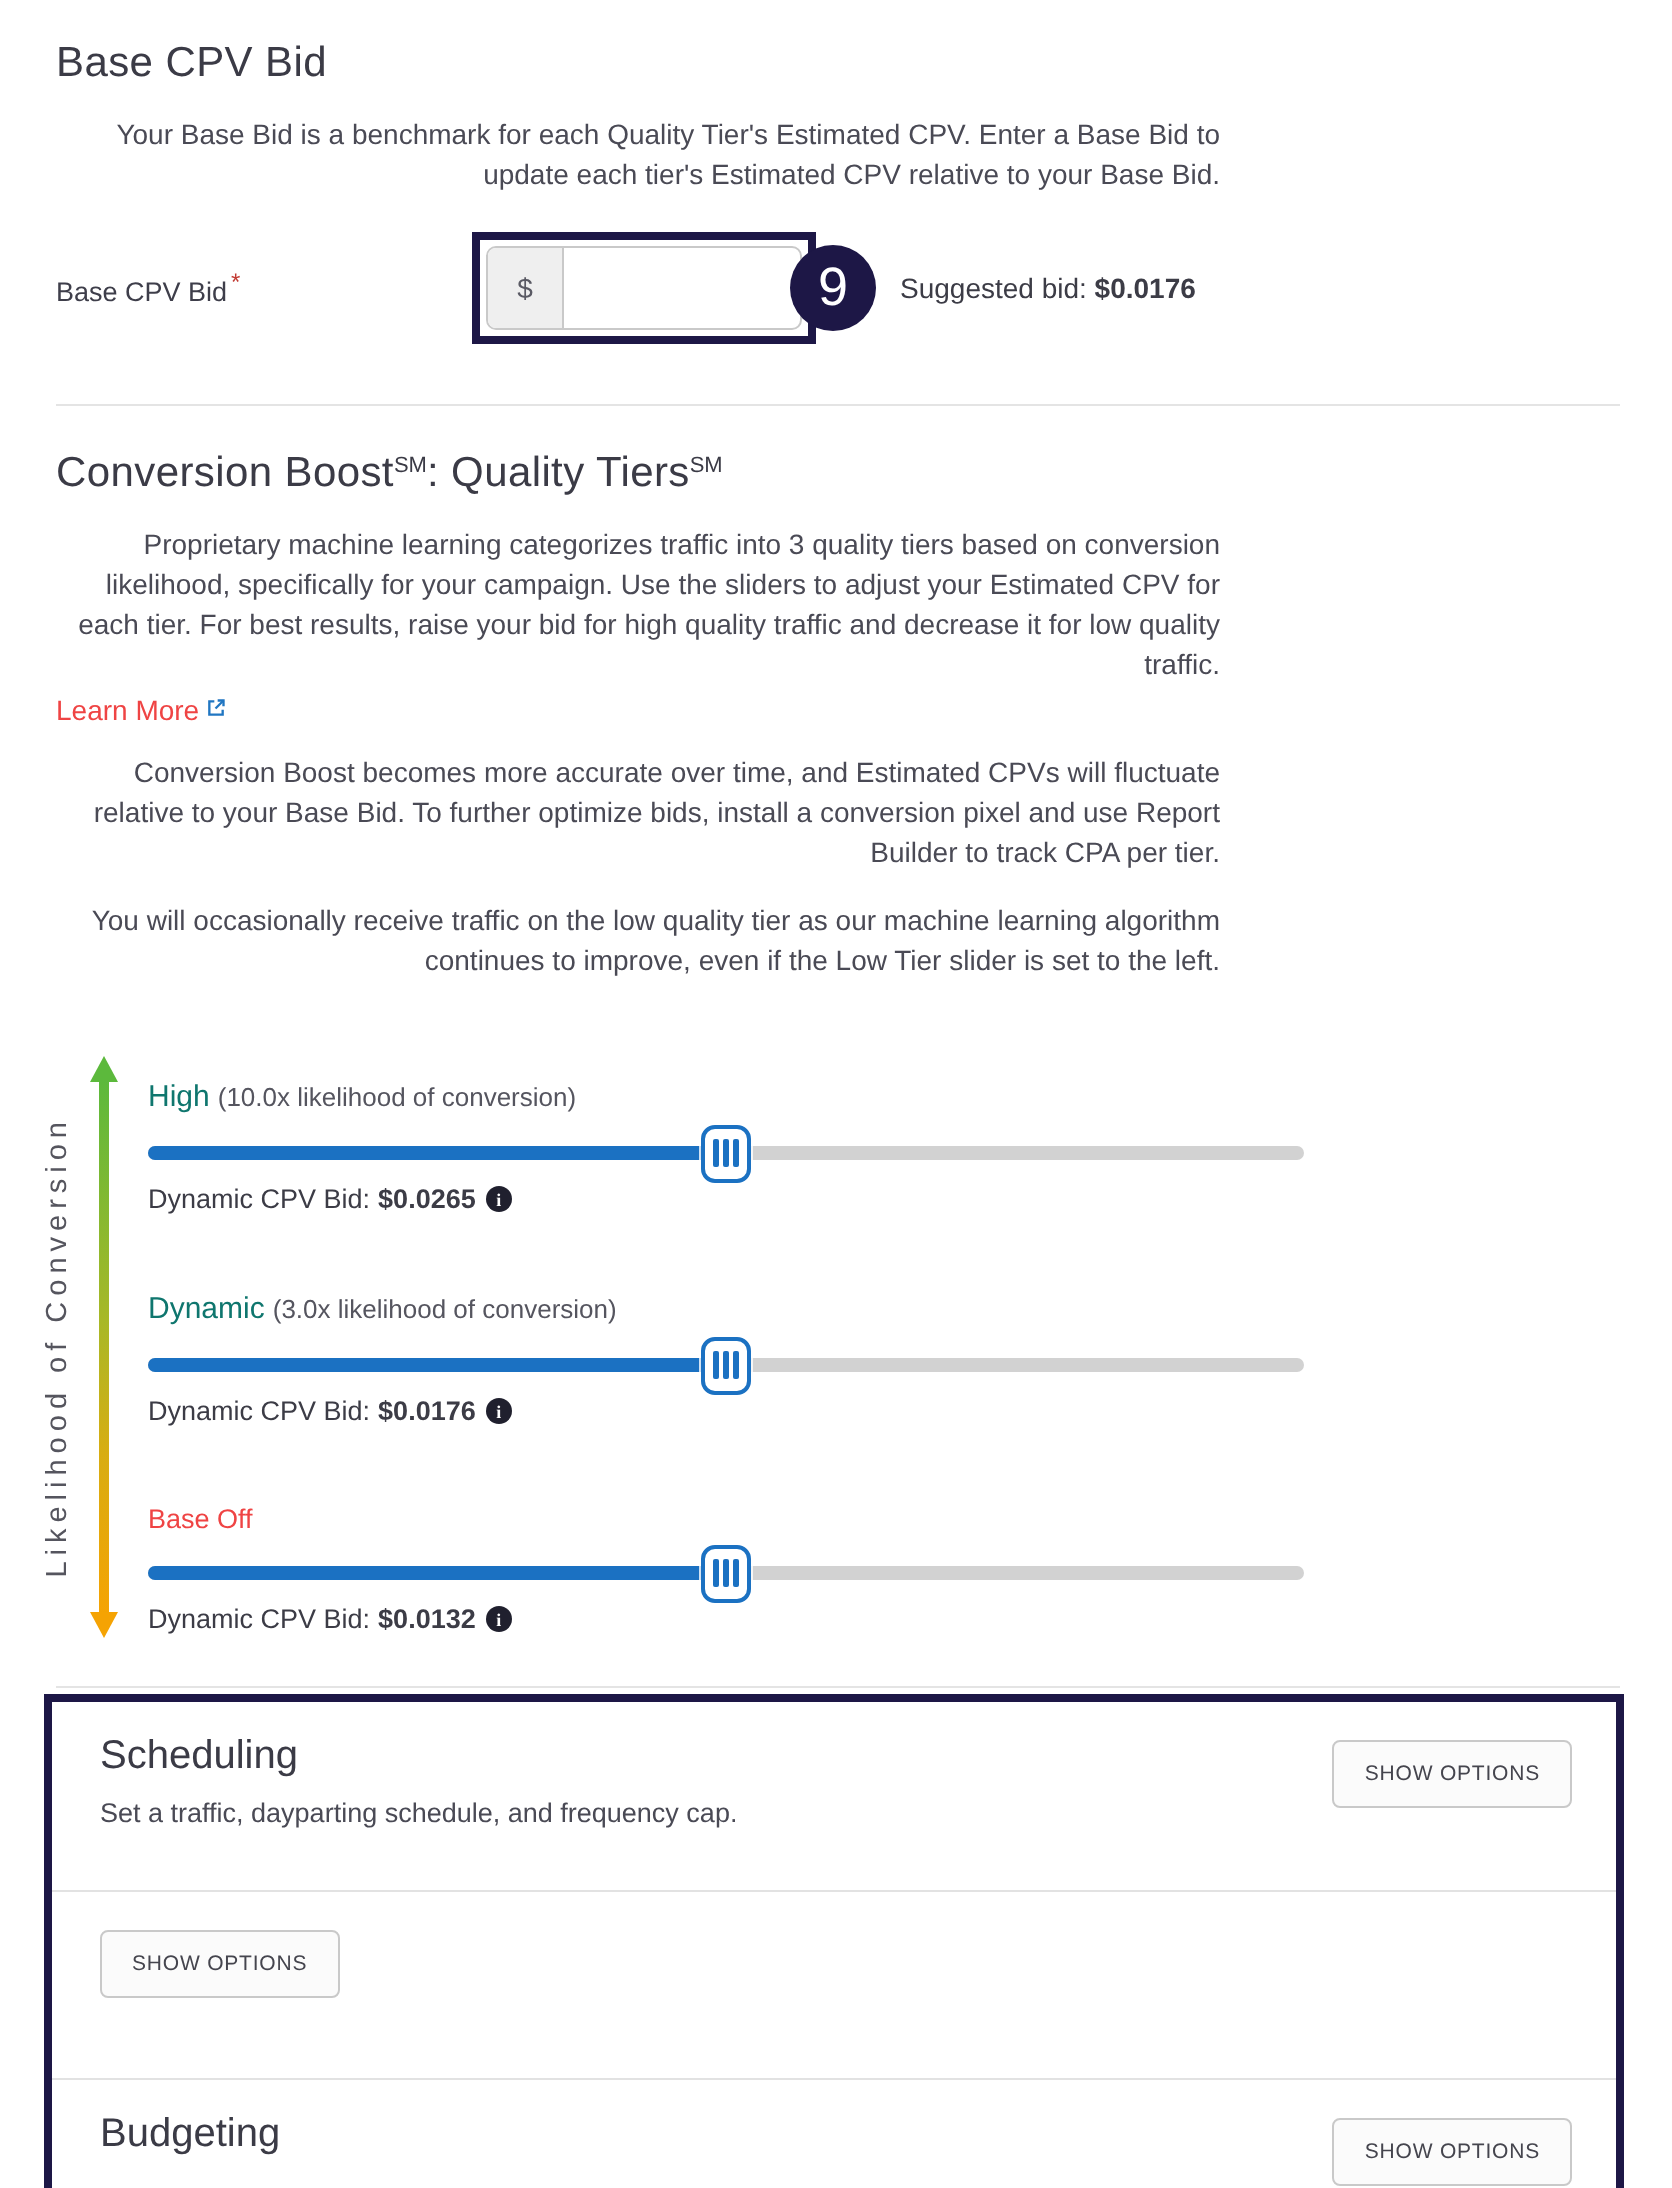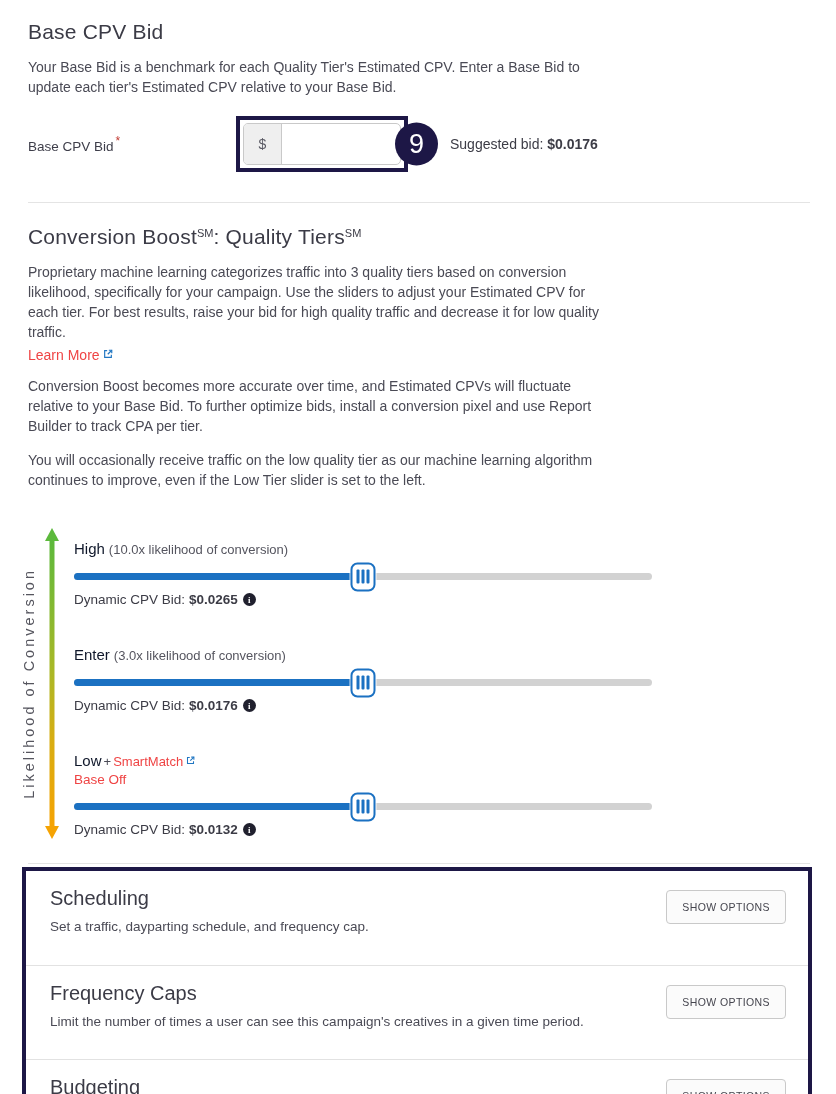--- a/index.html
+++ b/index.html
@@ -5,21 +5,21 @@
   * { box-sizing: border-box; margin: 0; padding: 0; }
   html,body { background:#fff; }
   body {
     width: 836px;
     font-family: "Liberation Sans", "DejaVu Sans", sans-serif;
     color:#46464f;
   }
   .page { position:relative; width:836px; padding: 20px 26px 30px 28px; }
 
   h2.sec-title { font-size:21px; font-weight:500; color:#3b3b46; letter-spacing:.2px; }
-  .para { font-size:14px; line-height:1.45; color:#4a4a55; max-width:582px; margin-top:13px; }
+  .para { font-size:14px; line-height:1.45; color:#4a4a55; max-width:582px; margin-top:13px;text-align:right; }
   .hr { border:none; border-top:1px solid #e4e4e4; margin:0; width:782px; }
 
   
   .bid-row { display:flex; align-items:center; margin:18px 0 30px; }
   .bid-label { width:208px; font-size:13.5px; color:#3e3e4a; }
   .req { color:#c23b33; font-size:12px; vertical-align:super; margin-left:2px; }
   .bid-annotation { position:relative; border:4px solid #1d1746; padding:3px; background:#fff; }
   .input-group { display:flex; height:42px; width:158px; border:1px solid #c9c9c9; border-radius:5px; overflow:hidden; background:#fff; }
   .addon { width:38px; background:#efefef; border-right:1px solid #c9c9c9; display:flex; align-items:center; justify-content:center; color:#5a5a64; font-size:14px; }
   .bid-input { border:none; outline:none; padding-left:20px; font-size:14.5px; color:#3a3a44; width:118px; font-family:inherit; }
@@ -44,21 +44,21 @@
                  background:linear-gradient(to bottom, #5cb93c 0%, #a8b827 45%, #d8ad12 70%, #f5a303 100%); }
   .arrow-tip-up { position:absolute; top:-2px; left:50%; transform:translateX(-50%); width:0; height:0;
                   border-left:7px solid transparent; border-right:7px solid transparent; border-bottom:13px solid #5cb93c; }
   .arrow-tip-down { position:absolute; bottom:-2px; left:50%; transform:translateX(-50%); width:0; height:0;
                     border-left:7px solid transparent; border-right:7px solid transparent; border-top:13px solid #f5a303; }
 
   .tiers { width:578px; padding-top:10px; }
   .tier { margin-bottom:39px; }
   .tier:last-child { margin-bottom:0; }
   .tier-head { font-size:15px; color:#3f3f4a; }
-  .tier-name { font-size:15px; color:#0f172a; }
+  .tier-name { font-size:15px; color:#0f766e; }
   .tier-note { font-size:13px; color:#55555f; margin-left:4px; }
   .plus { font-size:13px; color:#4a4a55; margin:0 2px; }
   .tier-links a { font-size:13px; }
   .turnoff-line { margin-top:3px; font-size:13.5px; }
 
   .track { position:relative; height:7px; background:#d2d2d2; border-radius:4px; margin:16px 0 12px; }
   .track-fill { position:absolute; left:0; top:0; height:7px; background:#1b71c2; border-radius:4px; }
   .handle { position:absolute; top:50%; transform:translate(-50%,-50%); width:25px; height:29px;
             background:#fff; border:2px solid #1b71c2; border-radius:7px;
             display:flex; align-items:center; justify-content:center; gap:2px; cursor:pointer;
@@ -146,42 +146,37 @@
               </div>
           </div>
           <div class="bid-line">
               <span>Dynamic CPV Bid:</span>
               <b>$0.0265</b>
               <span class="info-icon">i</span>
             </div>
         </div>
 
         <div class="tier">
-          <div class="tier-head"><span class="tier-name">Enter</span><span class="tier-note">(3.0x likelihood of conversion)</span></div>
+          <div class="tier-head"><span class="tier-name">Dynamic</span><span class="tier-note">(3.0x likelihood of conversion)</span></div>
           <div class="track">
             <div class="track-fill" style="width: 50%;"></div>
             <div class="handle" style="left: 50%;">
                 <span class="hbar"></span>
                 <span class="hbar"></span>
                 <span class="hbar"></span>
               </div>
           </div>
           <div class="bid-line">
               <span>Dynamic CPV Bid:</span>
               <b>$0.0176</b>
               <span class="info-icon">i</span>
             </div>
         </div>
 
         <div class="tier">
-          <div class="tier-head tier-links"><span class="tier-name">Low</span><span class="plus">+</span><a class="link" href="#"><span>SmartMatch</span><span class="ext-icon"><svg width="9" height="9" viewBox="0 0 12 12" fill="none" stroke="currentColor" stroke-width="1.4">
-                    <path d="M5 2 H2 V10 H10 V7"></path>
-                    <path d="M7 1.5 H10.5 V5"></path>
-                    <path d="M10.5 1.5 L5.7 6.3"></path>
-                  </svg></span></a></div>
           <div class="turnoff-line"><a class="link" href="#">Base Off</a></div>
           <div class="track">
             <div class="track-fill" style="width: 50%;"></div>
             <div class="handle" style="left: 50%;">
                 <span class="hbar"></span>
                 <span class="hbar"></span>
                 <span class="hbar"></span>
               </div>
           </div>
           <div class="bid-line">
@@ -201,24 +196,20 @@
 
     <div class="panel">
       <div>
         <div class="panel-title">Scheduling</div>
         <div class="panel-desc">Set a traffic, dayparting schedule, and frequency cap.</div>
       </div>
       <button class="show-options-btn">SHOW OPTIONS</button>
     </div>
 
     <div class="panel">
-      <div>
-        <div class="panel-title">Frequency Caps</div>
-        <div class="panel-desc">Limit the number of times a user can see this campaign's creatives in a given time period.</div>
-      </div>
       <button class="show-options-btn">SHOW OPTIONS</button>
     </div>
 
     <div class="panel">
       <div>
         <div class="panel-title">Budgeting</div>
 
       </div>
       <button class="show-options-btn">SHOW OPTIONS</button>
     </div>

